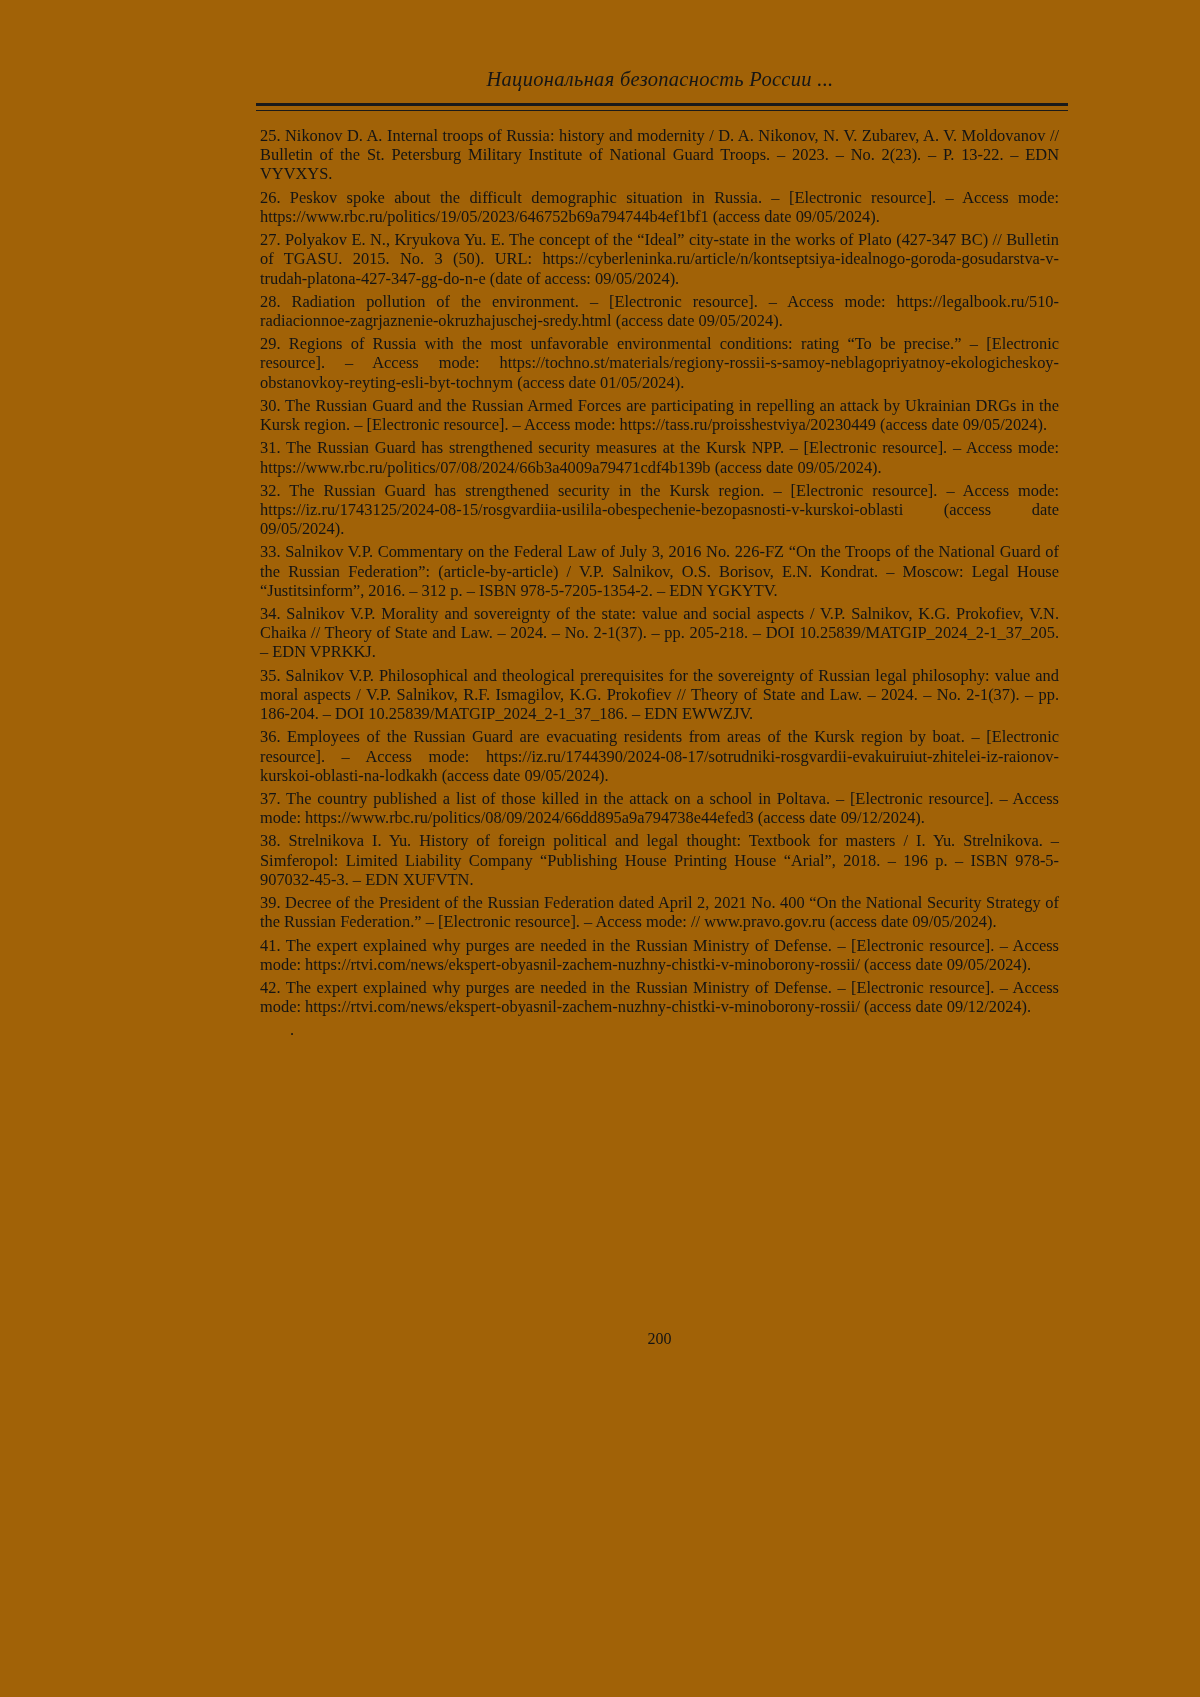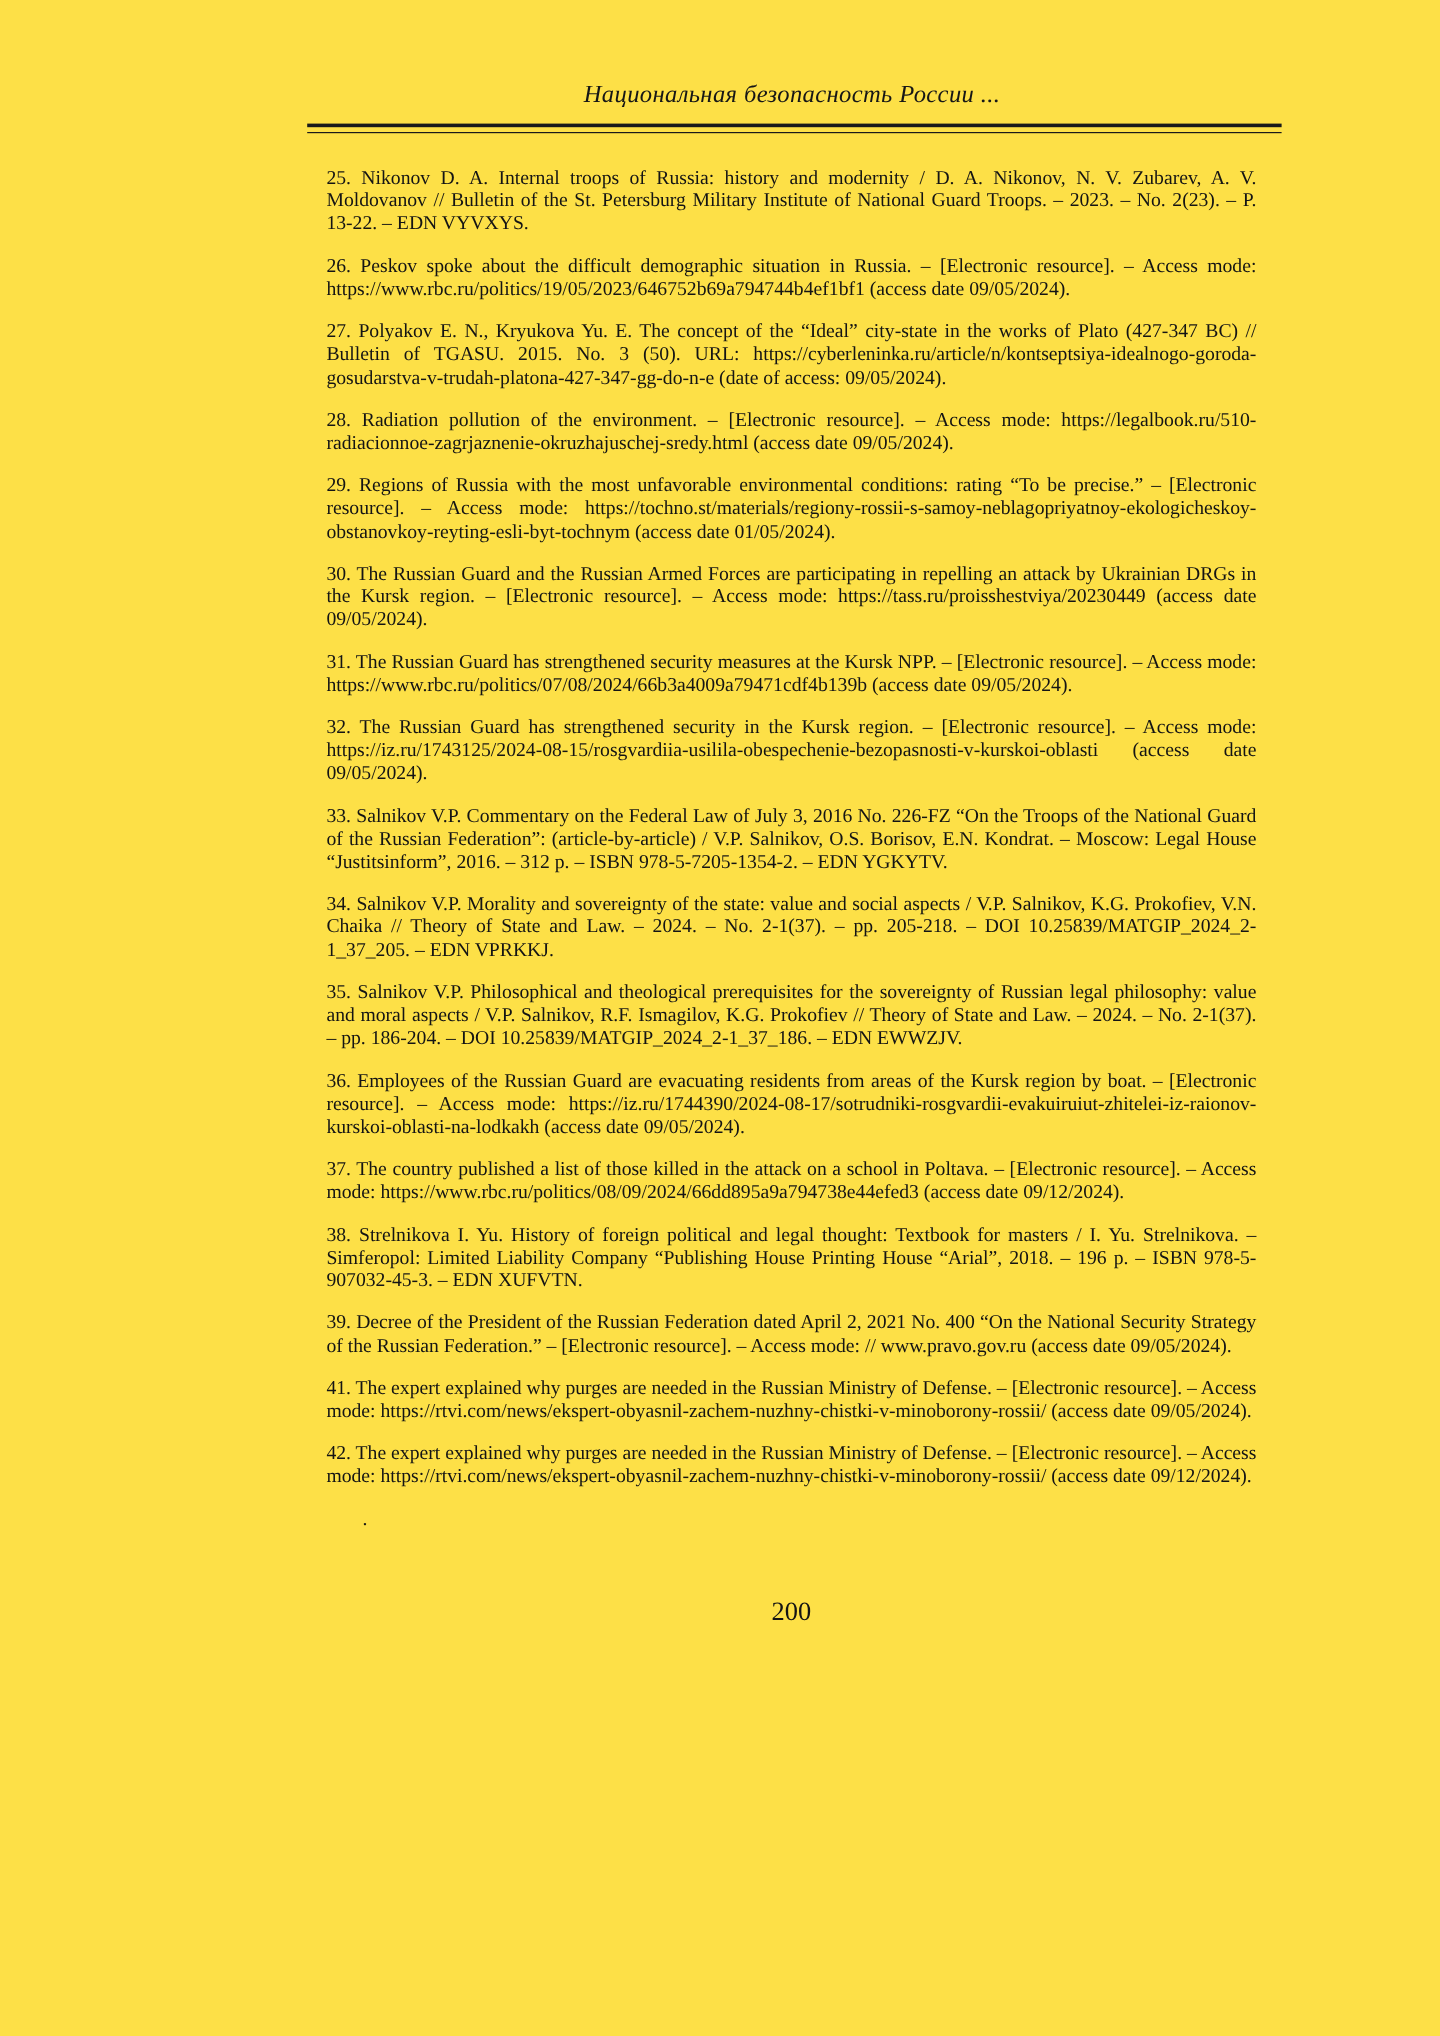--- a/index.html
+++ b/index.html
@@ -4,21 +4,21 @@
 <style>
   html, body {
     margin: 0;
     padding: 0;
     background: #ffffff;
   }
   .page {
     position: relative;
     width: 1200px;
     height: 1697px;
-    background: #fde047;
+    background: #a16207;
     font-family: "Liberation Serif", serif;
     color: #111111;
     overflow: hidden;
   }
   .running-header {
     position: absolute;
     left: 256px;
     width: 808px;
     top: 68px;
     text-align: center;
@@ -42,35 +42,35 @@
     position: absolute;
     left: 256px;
     width: 807px;
     top: 122px;
     font-size: 16.4px;
     line-height: 19.22px;
     text-align: justify;
     color: #141414;
   }
   .references p {
-    margin: 16px;
+    margin: 4px;
     padding: 0;
     overflow-wrap: break-word;
   }
   .trailing-mark {
     padding-left: 30px !important;
     text-align: left !important;
   }
   .page-number {
     position: absolute;
     left: 256px;
     width: 807px;
     top: 1330px;
     text-align: center;
-    font-size: 22px;
+    font-size: 16px;
     color: #141414;
   }
 </style>
 </head>
 <body>
 
 <div class="page">
 
   <div class="running-header">Национальная безопасность России ...</div>
 

